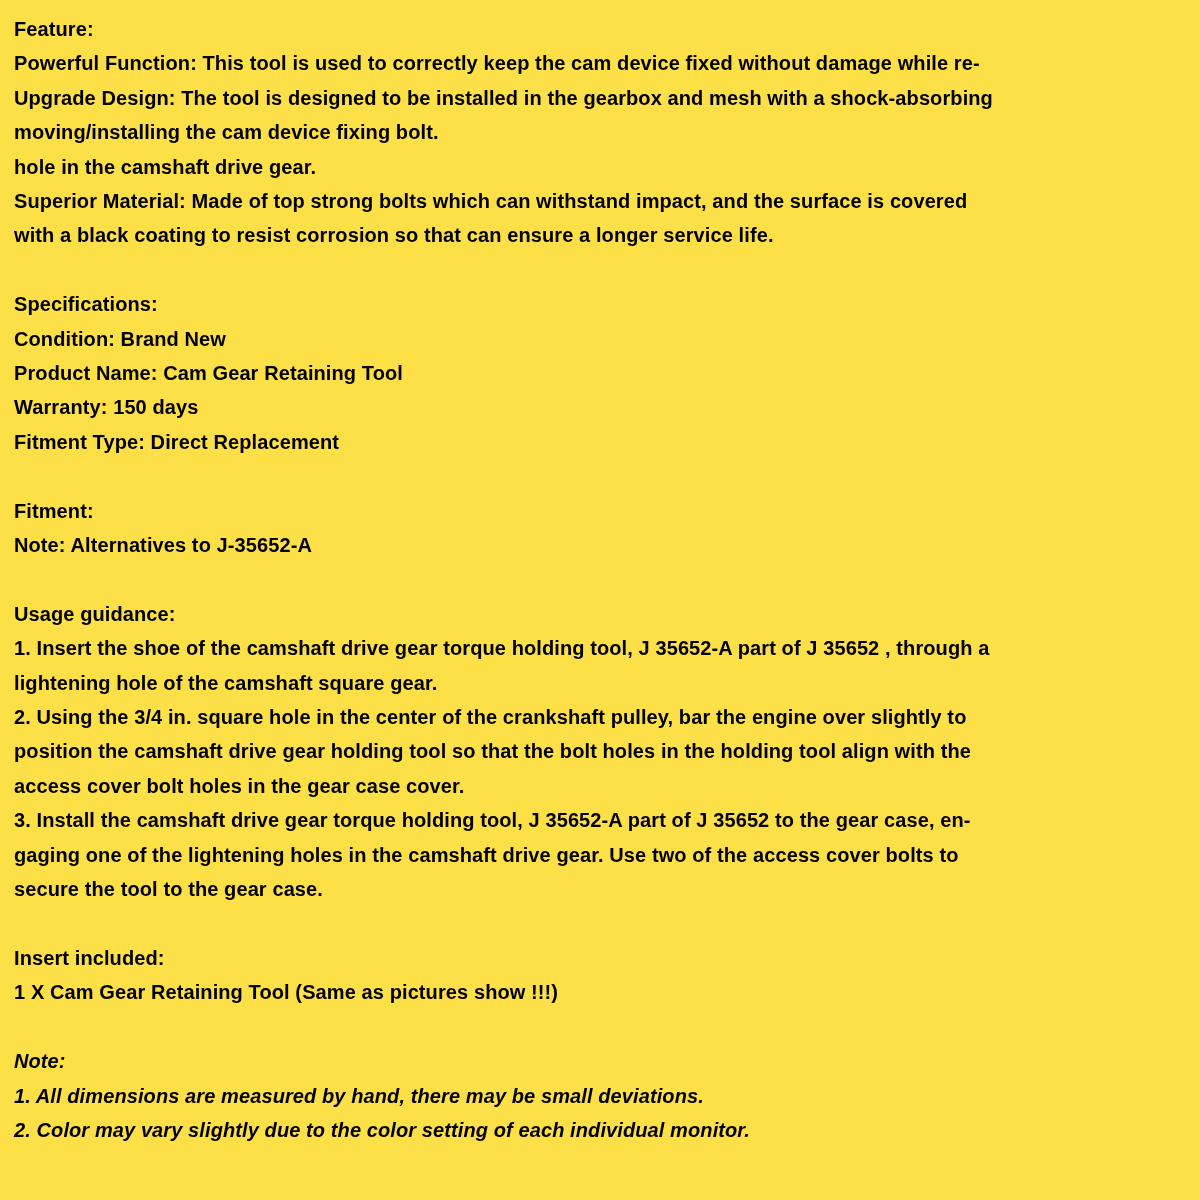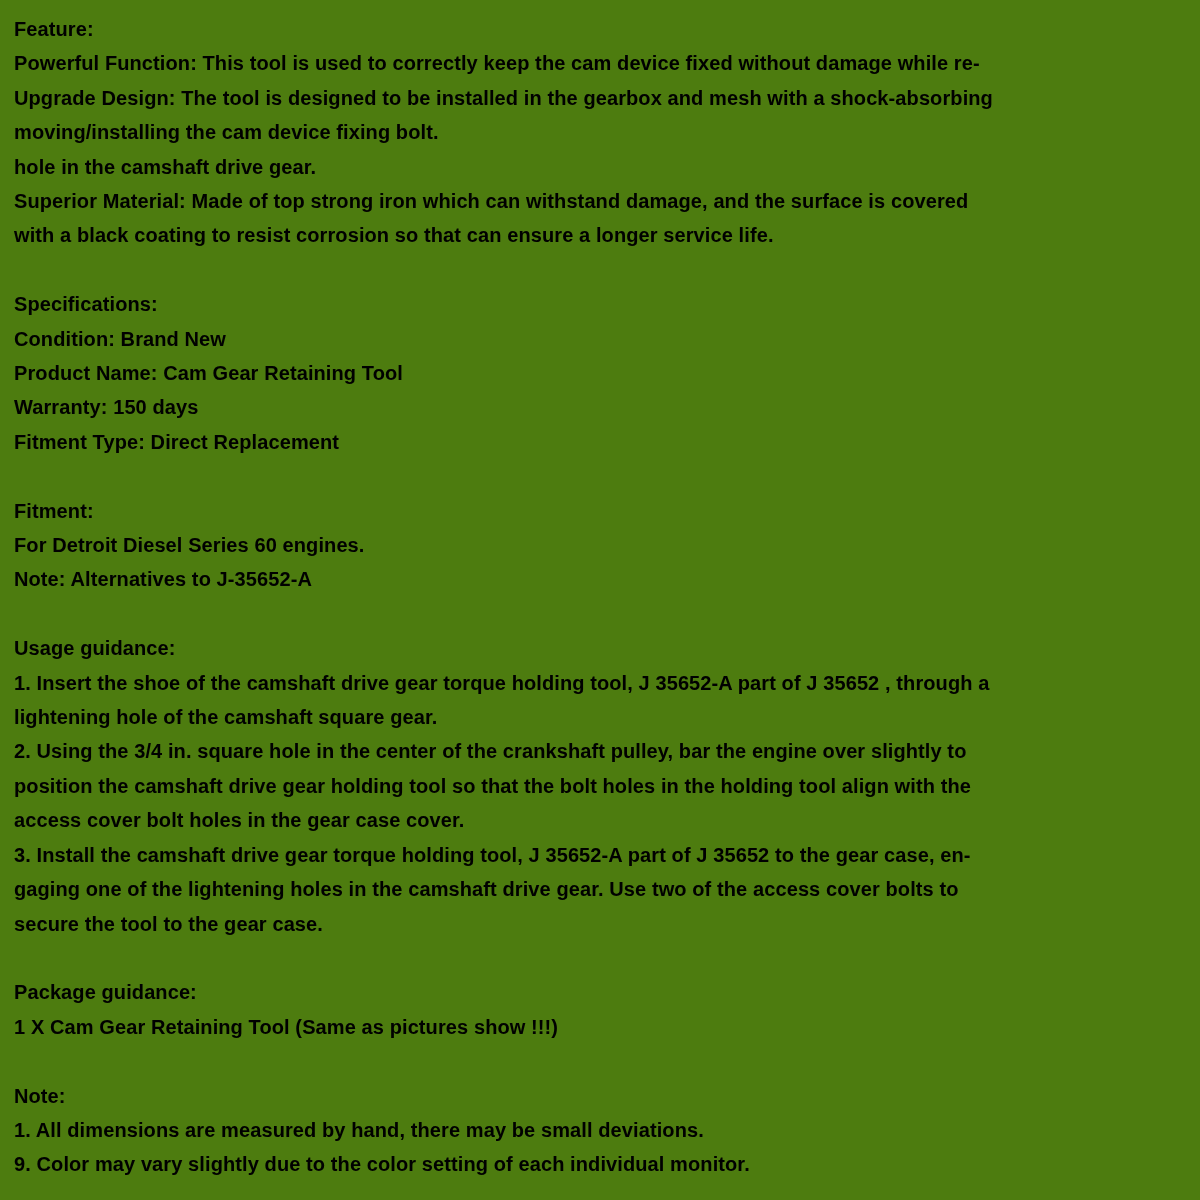--- a/index.html
+++ b/index.html
@@ -5,84 +5,84 @@
   html, body {
     margin: 0;
     padding: 0;
     background: #ffffff;
   }
   .page {
     width: 1200px;
     height: 1200px;
     box-sizing: border-box;
     padding: 12px 10px 0 14px;
-    background: #4d7c0f;
+    background: #fde047;
     color: #000000;
     font-family: "Liberation Sans", "DejaVu Sans", sans-serif;
     font-weight: bold;
     font-size: 20px;
     line-height: 34.4px;
     overflow: hidden;
   }
   .section {
     margin: 0 0 34.4px 0;
   }
   .section:last-child {
     margin-bottom: 0;
+    font-style: italic;
   }
   .line {
     white-space: nowrap;
     letter-spacing: 0.1px;
   }
 </style>
 </head>
 <body>
 
 <div class="page">
 
   <div class="section">
     <div class="line">Feature:</div>
     <div class="line">Powerful Function: This tool is used to correctly keep the cam device fixed without damage while re-</div>
     <div class="line">Upgrade Design: The tool is designed to be installed in the gearbox and mesh with a shock-absorbing</div>
     <div class="line">moving/installing the cam device fixing bolt.</div>
     <div class="line">hole in the camshaft drive gear.</div>
-    <div class="line">Superior Material: Made of top strong iron which can withstand damage, and the surface is covered</div>
+    <div class="line">Superior Material: Made of top strong bolts which can withstand impact, and the surface is covered</div>
     <div class="line">with a black coating to resist corrosion so that can ensure a longer service life.</div>
   </div>
 
   <div class="section">
     <div class="line">Specifications:</div>
     <div class="line">Condition: Brand New</div>
     <div class="line">Product Name: Cam Gear Retaining Tool</div>
     <div class="line">Warranty: 150 days</div>
     <div class="line">Fitment Type: Direct Replacement</div>
   </div>
 
   <div class="section">
     <div class="line">Fitment:</div>
-    <div class="line">For Detroit Diesel Series 60 engines.</div>
     <div class="line">Note: Alternatives to J-35652-A</div>
   </div>
 
   <div class="section">
     <div class="line">Usage guidance:</div>
     <div class="line">1. Insert the shoe of the camshaft drive gear torque holding tool, J 35652-A part of J 35652 , through a</div>
     <div class="line">lightening hole of the camshaft square gear.</div>
     <div class="line">2. Using the 3/4 in. square hole in the center of the crankshaft pulley, bar the engine over slightly to</div>
     <div class="line">position the camshaft drive gear holding tool so that the bolt holes in the holding tool align with the</div>
     <div class="line">access cover bolt holes in the gear case cover.</div>
     <div class="line">3. Install the camshaft drive gear torque holding tool, J 35652-A part of J 35652 to the gear case, en-</div>
     <div class="line">gaging one of the lightening holes in the camshaft drive gear. Use two of the access cover bolts to</div>
     <div class="line">secure the tool to the gear case.</div>
   </div>
 
   <div class="section">
-    <div class="line">Package guidance:</div>
+    <div class="line">Insert included:</div>
     <div class="line">1 X Cam Gear Retaining Tool (Same as pictures show !!!)</div>
   </div>
 
   <div class="section">
     <div class="line">Note:</div>
     <div class="line">1. All dimensions are measured by hand, there may be small deviations.</div>
-    <div class="line">9. Color may vary slightly due to the color setting of each individual monitor.</div>
+    <div class="line">2. Color may vary slightly due to the color setting of each individual monitor.</div>
   </div>
 
 </div>
 
 </body></html>

